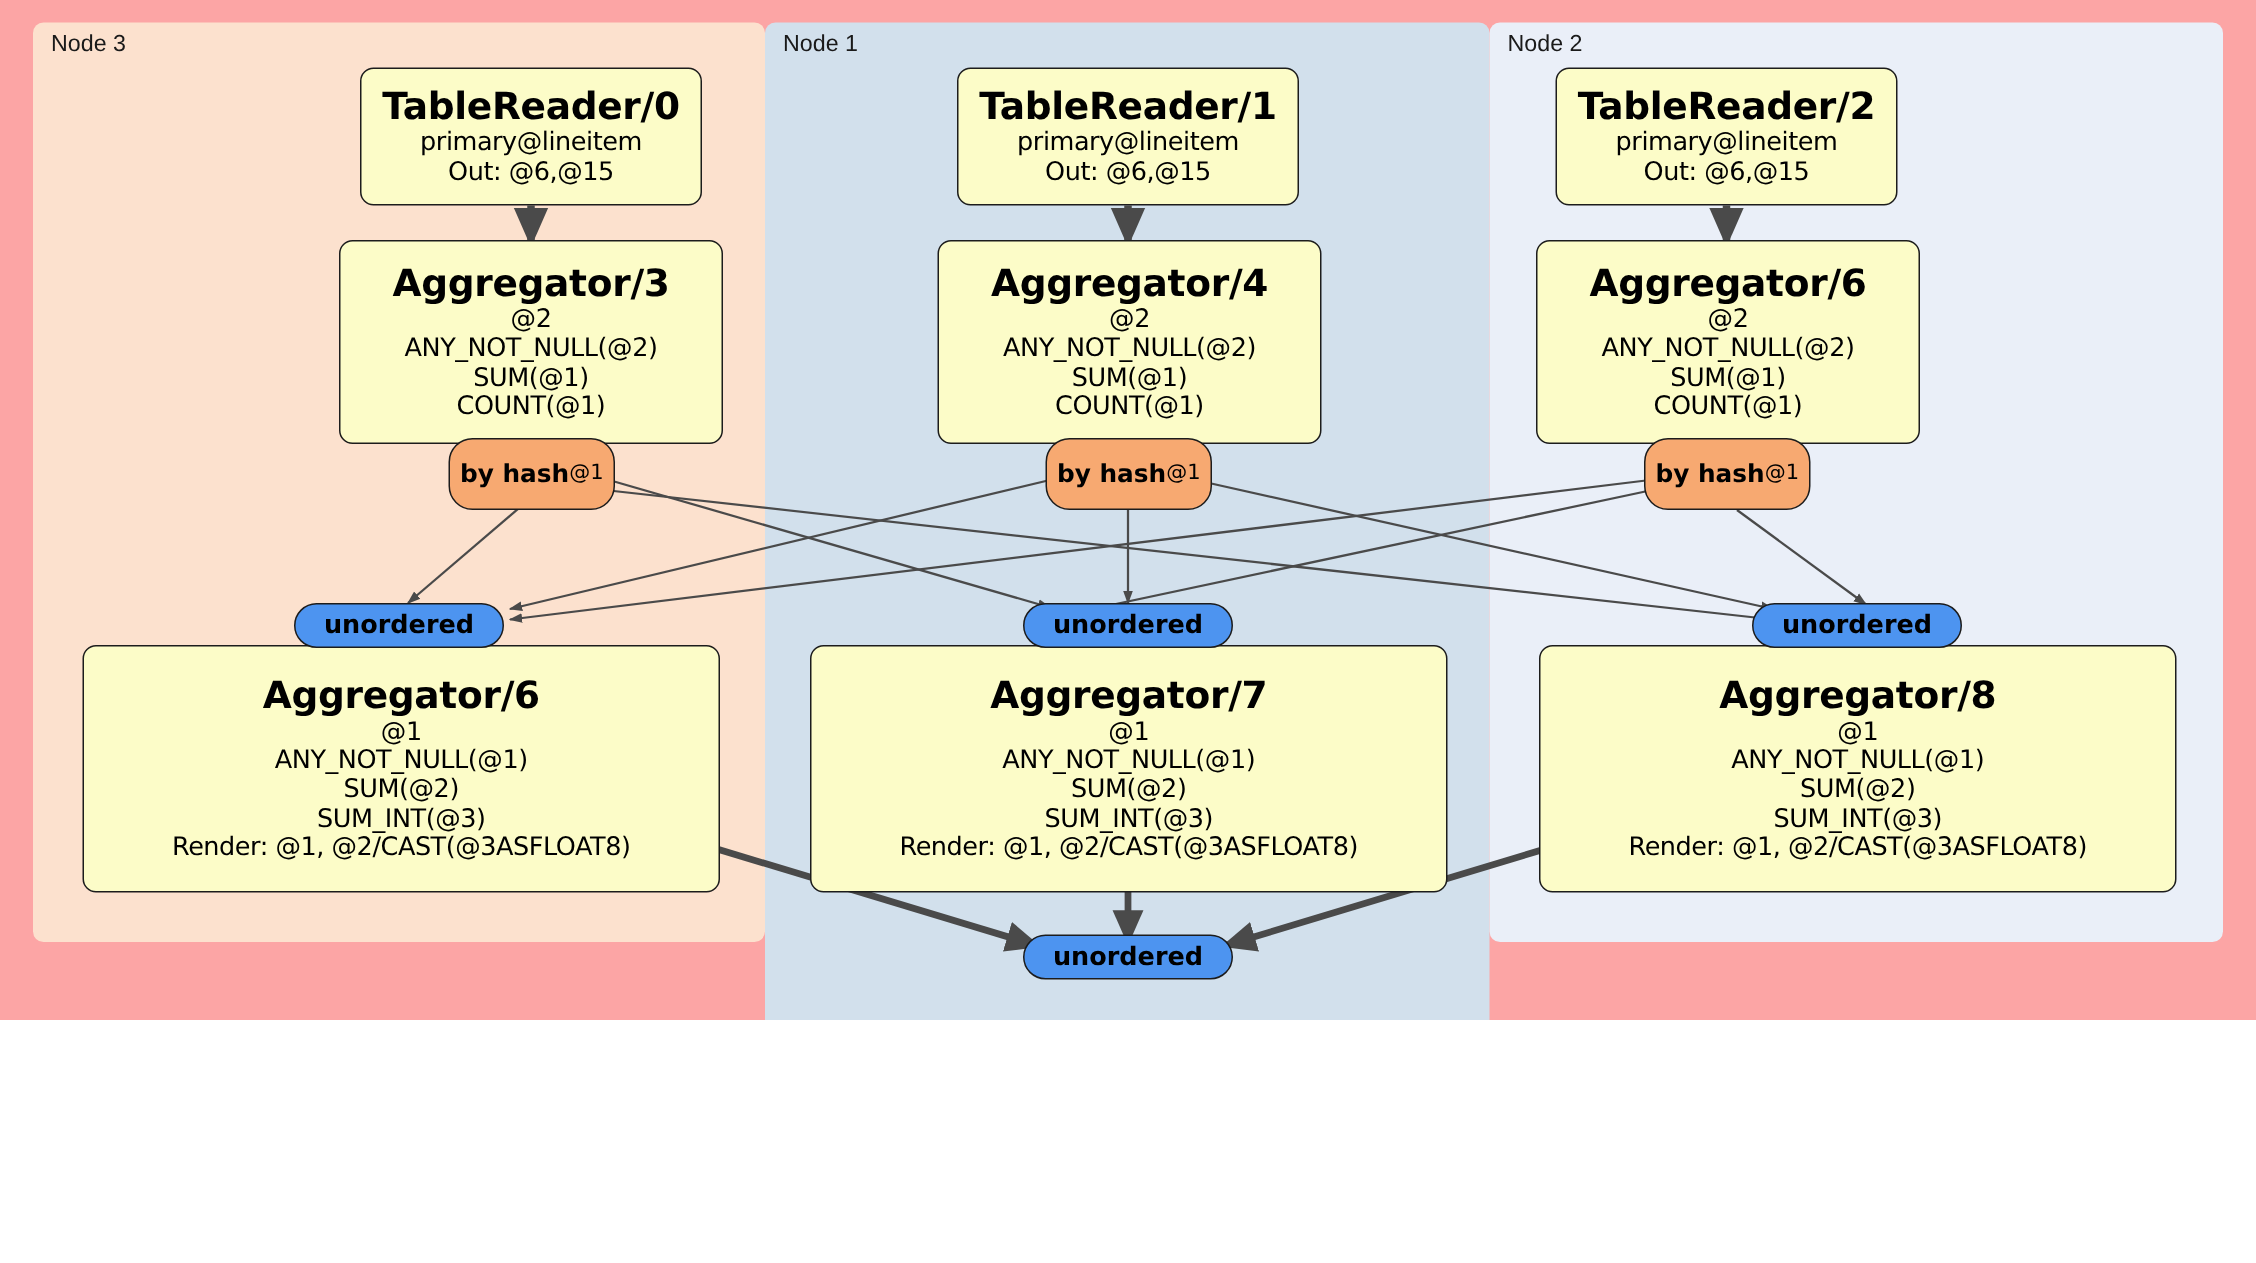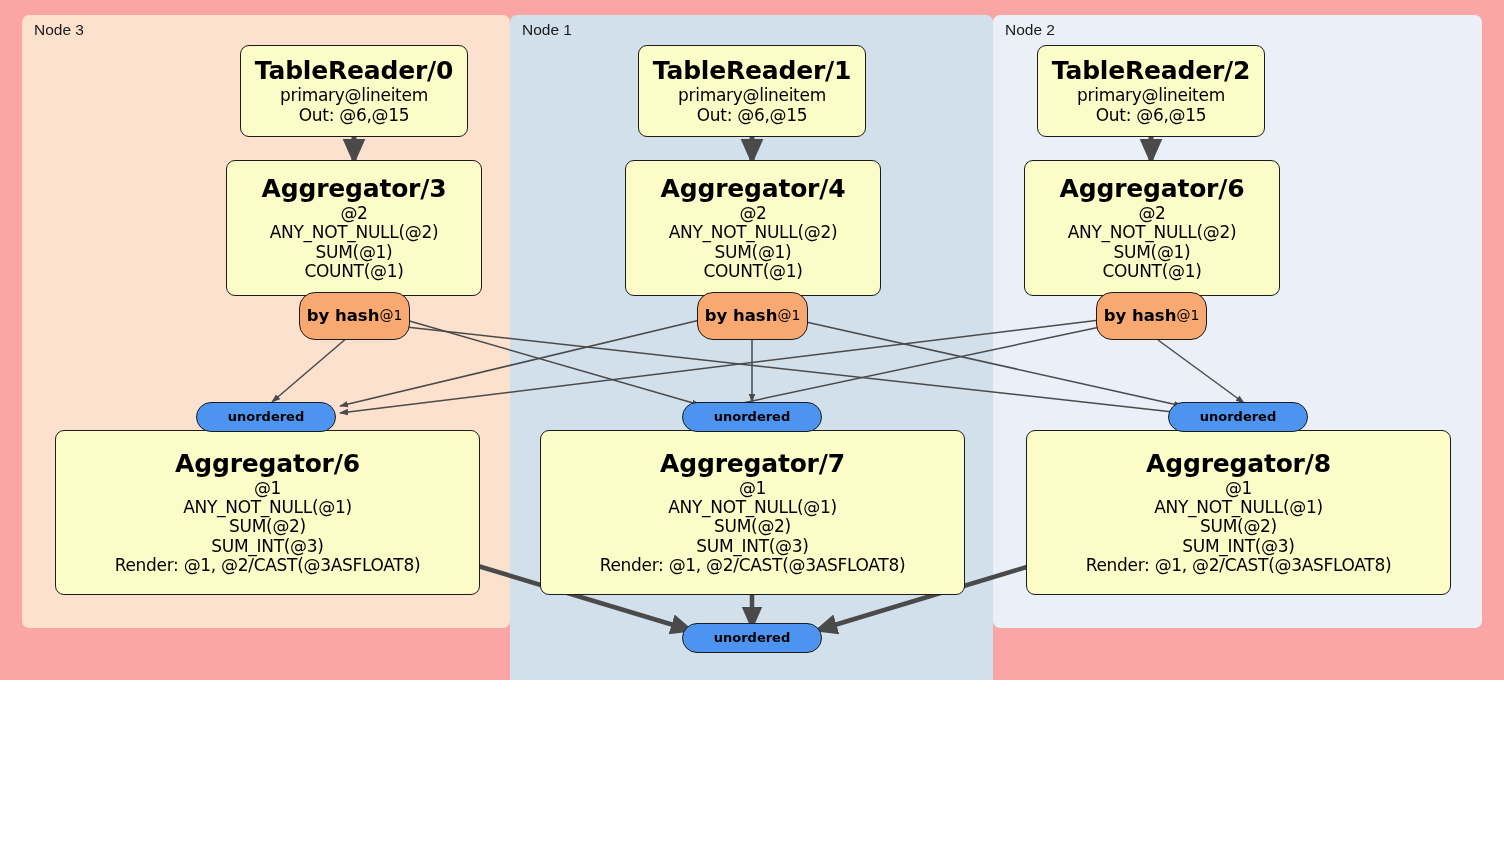--- a/index.html
+++ b/index.html
@@ -99,21 +99,21 @@
     font-size: 16.5px;
   }
   .pill.hash .s {
     font-size: 14px;
   }
   .pill.unord {
     background: #4D94F0;
   }
   .pill.unord .t {
     font-weight: bold;
-    font-size: 13px;
+    font-size: 17px;
   }
 </style>
 </head>
 <body>
 
 <div id="canvas">
 
   <div class="panel" style="left:22px; top:15px; width:488px; height:613px; background:#FCE1CE;">
     <span class="panel-label">Node 3</span>
   </div>

